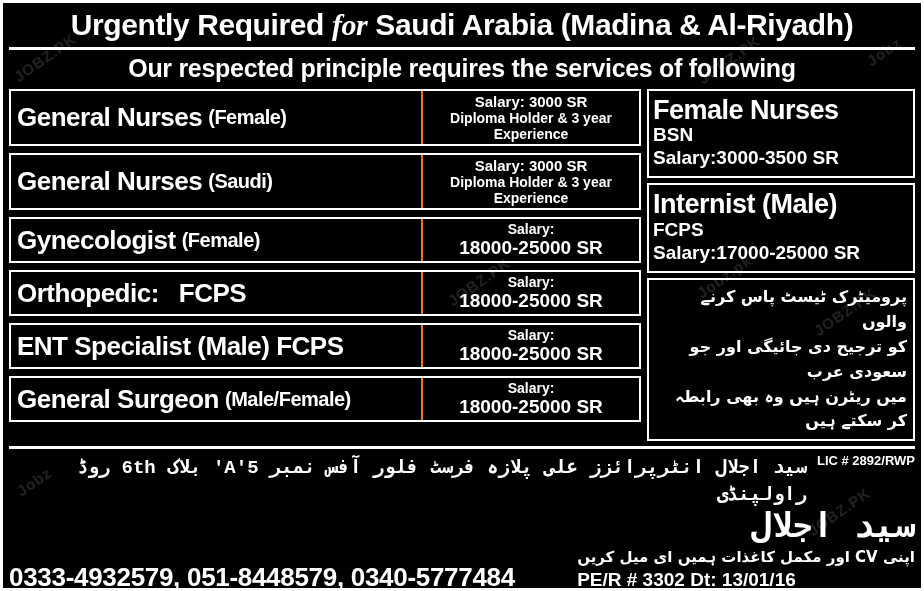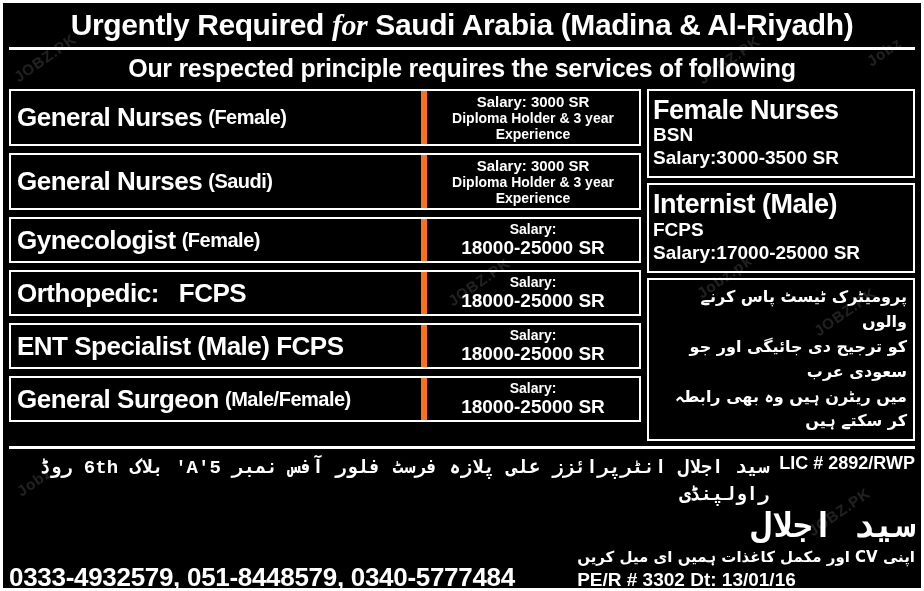--- a/index.html
+++ b/index.html
@@ -74,21 +74,21 @@
     align-items: center;
     padding: 2px 6px;
     font-weight: bold;
     font-size: 26px;
     white-space: nowrap;
     letter-spacing: -0.5px;
   }
   .job .title .sm { font-size: 20px; margin-left: 6px; }
   .job .pay {
     width: 218px;
-    border-left: 6px solid #f97316;
+    border-left: 2px solid #f97316;
     display: flex;
     flex-direction: column;
     justify-content: center;
     align-items: center;
     text-align: center;
     font-weight: bold;
     padding: 2px 3px;
   }
   .job .pay .l1 { font-size: 15px; line-height: 1.15; }
   .job .pay .l2 { font-size: 14px; line-height: 1.15; }
@@ -127,21 +127,21 @@
     direction: rtl;
     text-align: right;
     font-size: 19px;
     font-weight: bold;
     line-height: 1.4;
     flex: 1;
     padding-top: 2px;
   }
   .lic {
     font-weight: bold;
-    font-size: 18px;
+    font-size: 13px;
     white-space: nowrap;
     padding-left: 10px;
     text-align: center;
   }
   .foot-main {
     display: flex;
     justify-content: space-between;
     align-items: flex-end;
     margin-top: 2px;
   }

